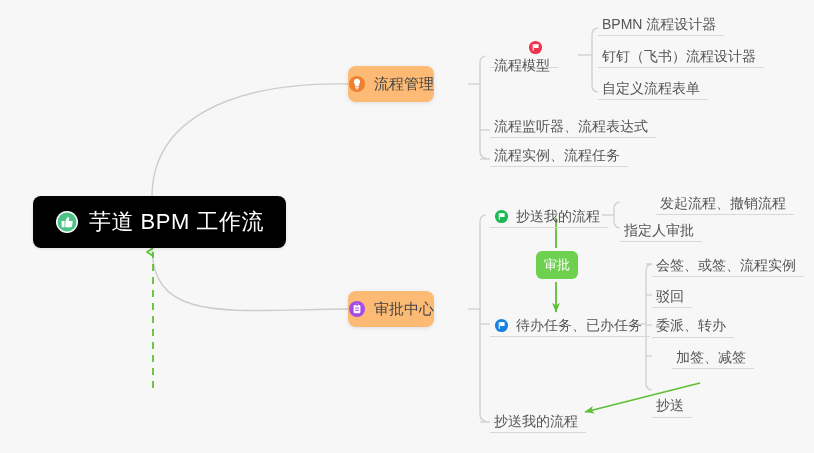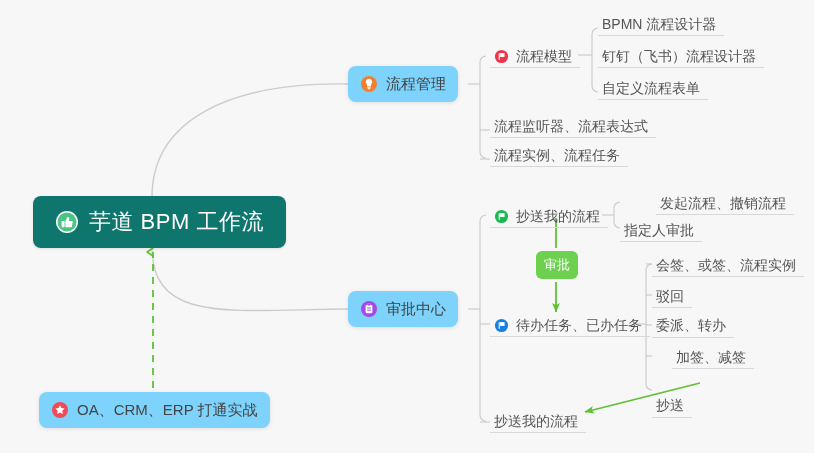--- a/index.html
+++ b/index.html
@@ -30,38 +30,38 @@
   .node {
     position: absolute;
     box-sizing: border-box;
     display: flex;
     align-items: center;
     white-space: nowrap;
   }
 
   
   .root-node {
-    background: #0f766e;
+    background: #000000;
     border-radius: 8px;
     padding: 0 22px;
     height: 52px;
     box-shadow: 0 1px 3px rgba(0,0,0,0.10);
   }
   .root-node .node-label {
     color: #ffffff;
     font-size: 22px;
     letter-spacing: 0.5px;
   }
   .root-node .node-icon { margin-right: 10px; }
 
   
   .card-node {
-    background: #7dd3fc;
+    background: #fdba74;
     border-radius: 8px;
-    padding: 0 12px;
+    padding: 0 0;
     height: 36px;
     box-shadow: 0 1px 4px rgba(0,0,0,0.10);
   }
   .card-node .node-label {
     color: #444444;
     font-size: 15px;
   }
   .card-node .node-icon { margin-right: 8px; }
 
   
@@ -160,43 +160,34 @@
       <svg viewBox="0 0 24 24" width="24" height="24">
         <circle cx="12" cy="12" r="11" fill="#ffffff"></circle>
         <circle cx="12" cy="12" r="9.5" fill="#4cc486"></circle>
         <path d="M10.4 10.9 V17.2 H16.0 A1.0 1.0 0 0 0 17.0 16.3 L17.7 12.1 A0.9 0.9 0 0 0 16.8 11.0 H13.9 L14.3 8.6 A1.2 1.2 0 0 0 12.2 7.6 Z" fill="#ffffff"></path>
         <rect x="6.6" y="10.9" width="3.0" height="6.3" rx="0.6" fill="#ffffff"></rect>
       </svg>
     </span>
     <span class="node-label">芋道 BPM 工作流</span>
   </div>
 
-  <div class="node card-node" style="left:39px; top:392px; height:36px;">
-    <span class="node-icon icon-md">
-      <svg viewBox="0 0 18 18" width="18" height="18">
-        <circle cx="9" cy="9" r="8" fill="#f04a5a"></circle>
-        <path d="M9 4.2 L10.42 7.08 L13.6 7.54 L11.3 9.78 L11.84 12.94 L9 11.45 L6.16 12.94 L6.7 9.78 L4.4 7.54 L7.58 7.08 Z" fill="#ffffff"></path>
-      </svg>
-    </span>
-    <span class="node-label">OA、CRM、ERP 打通实战</span>
-  </div>
 
   <div class="node card-node" style="left:348px; top:66px;">
     <span class="node-icon icon-md">
       <svg viewBox="0 0 18 18" width="18" height="18">
         <circle cx="9" cy="9" r="8" fill="#f08030"></circle>
         <path d="M9 3.8 A3.1 3.1 0 0 0 6.9 9.25 L6.9 10.9 L11.1 10.9 L11.1 9.25 A3.1 3.1 0 0 0 9 3.8 Z" fill="#ffffff"></path>
         <rect x="7.2" y="11.6" width="3.6" height="1.15" rx="0.5" fill="#ffffff"></rect>
         <rect x="7.7" y="13.3" width="2.6" height="1.0" rx="0.5" fill="#ffffff"></rect>
       </svg>
     </span>
     <span class="node-label">流程管理</span>
   </div>
 
-  <div class="node line-node" style="left:490px; top:40px;">
+  <div class="node line-node" style="left:490px; top:40px;flex-direction:column;">
     <span class="node-icon icon-sm">
       <svg viewBox="0 0 16 16" width="15" height="15">
         <circle cx="8" cy="8" r="7" fill="#f0334b"></circle>
         <rect x="5.0" y="4.2" width="1.15" height="7.6" rx="0.5" fill="#ffffff"></rect>
         <path d="M6.5 4.4 L11.3 4.4 L11.3 8.5 L6.5 8.5 Z" fill="#ffffff"></path>
       </svg>
     </span>
     <span class="node-label">流程模型</span>
   </div>
 

